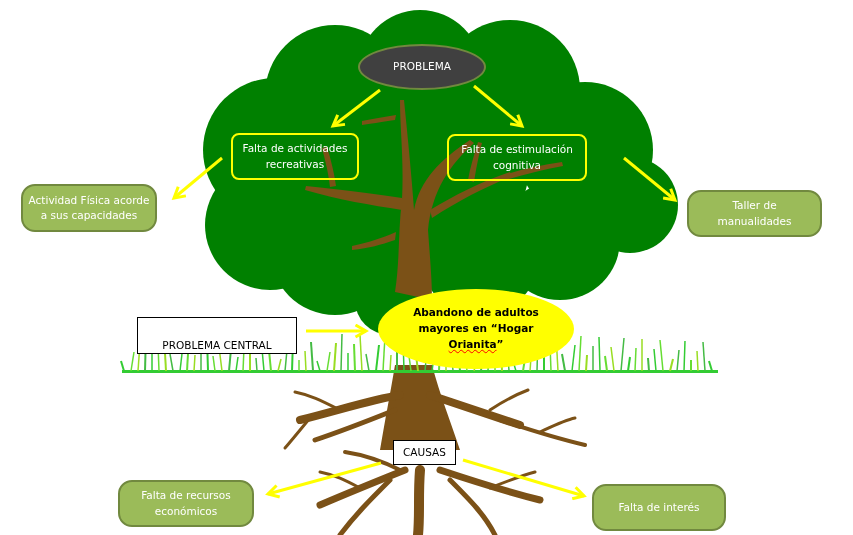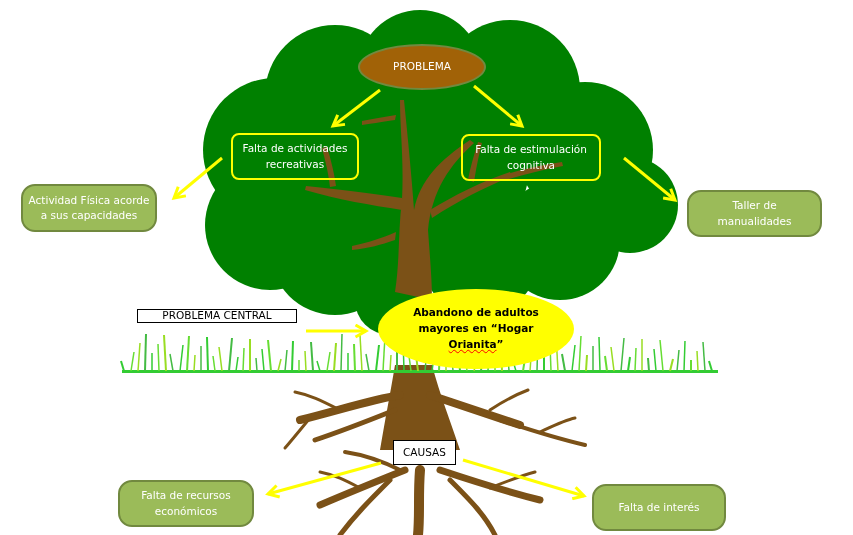--- a/index.html
+++ b/index.html
@@ -2,34 +2,34 @@
 <html><head>
   <meta charset="utf-8">
   <style>
     html, body { margin: 0; padding: 0; background: #ffffff; }
     body { width: 853px; height: 535px; position: relative; overflow: hidden;
            font-family: "DejaVu Sans", "Liberation Sans", sans-serif; }
     #scene { position: absolute; left: 0; top: 0; width: 853px; height: 535px; }
     .lbl { position: absolute; display: flex; align-items: center; justify-content: center;
            text-align: center; box-sizing: border-box; line-height: 1.45; }
     .ellipse-problem { left: 358px; top: 44px; width: 128px; height: 46px;
-      background: #a16207; border: 2px solid #71893f; border-radius: 50%;
+      background: #404040; border: 2px solid #71893f; border-radius: 50%;
       color: #ffffff; font-size: 10.5px; }
     .yellow-box { border: 2px solid #ffff00; border-radius: 8px; color: #ffffff;
       font-size: 10.5px; background: transparent; }
     .yb1 { left: 231px; top: 133px; width: 128px; height: 47px; }
-    .yb2 { left: 461px; top: 134px; width: 140px; height: 47px; }
+    .yb2 { left: 447px; top: 134px; width: 140px; height: 47px; }
     .green-box { background: #9bbb59; border: 2px solid #71893f; border-radius: 14px;
       color: #ffffff; font-size: 10.5px; }
     .gb-left { left: 21px; top: 184px; width: 136px; height: 48px; }
     .gb-right { left: 687px; top: 190px; width: 135px; height: 47px; justify-content: center; }
     .gb-bl { left: 118px; top: 480px; width: 136px; height: 47px; }
     .gb-br { left: 592px; top: 484px; width: 134px; height: 47px; }
     .white-box { background: #ffffff; border: 1px solid #000000; color: #000000; font-size: 10.5px; }
-    .wb-central { left: 137px; top: 309px; width: 160px; height: 14px; }
+    .wb-central { left: 137px; top: 317px; width: 160px; height: 37px; align-items: flex-end; }
     .wb-causas { left: 393px; top: 440px; width: 63px; height: 25px; }
     .yellow-ellipse { left: 378px; top: 289px; width: 196px; height: 80px;
       background: #ffff00; border-radius: 50%; color: #000000; font-weight: bold; font-size: 10.5px; line-height: 1.5; }
     .squiggle { text-decoration: underline wavy #ff0000; text-decoration-thickness: 1px; }
   </style>
 </head>
 <body>
 
 <svg id="scene" viewBox="0 0 853 535" xmlns="http://www.w3.org/2000/svg">
   <defs>

